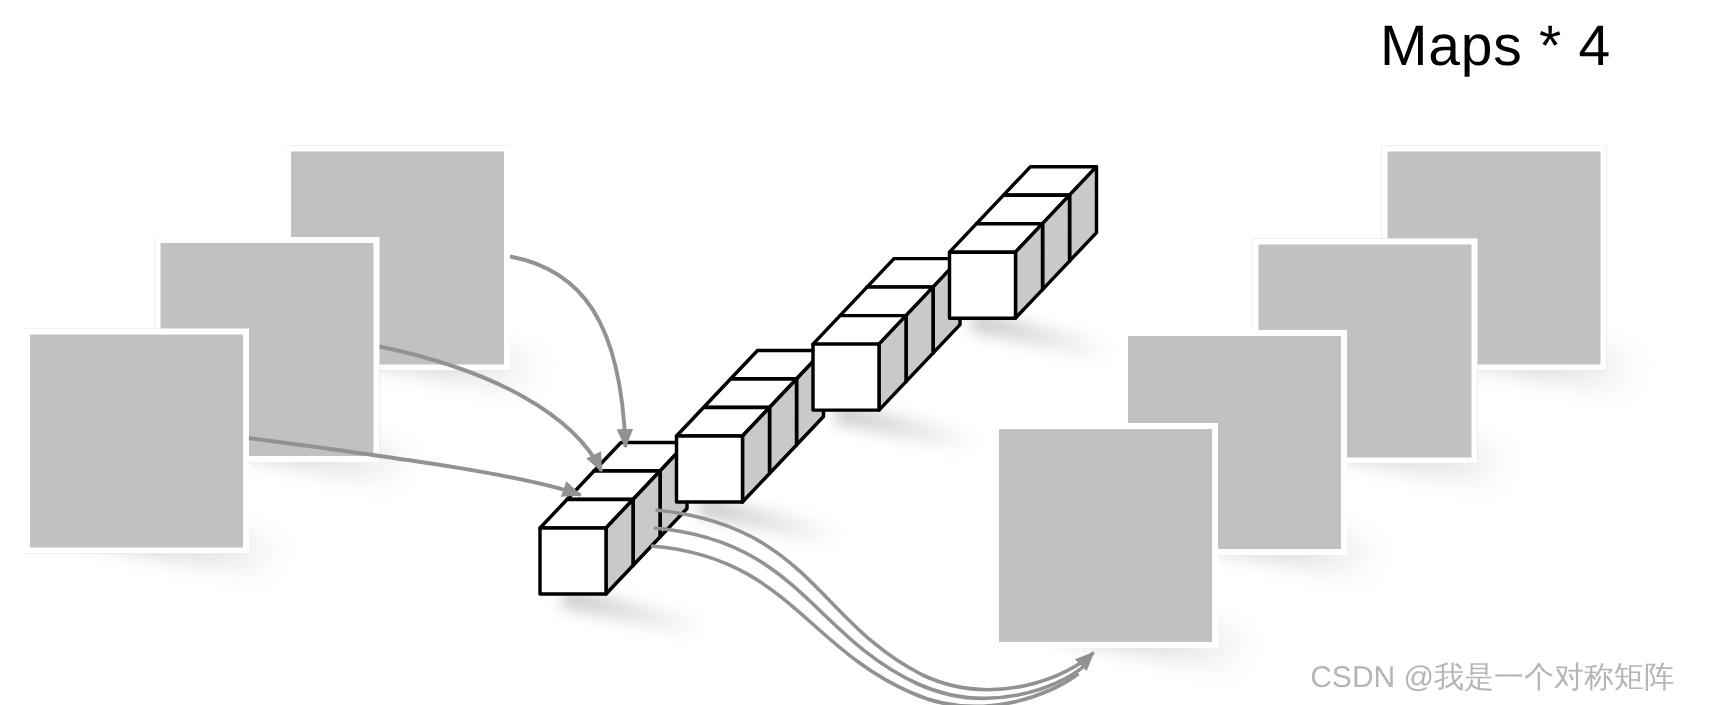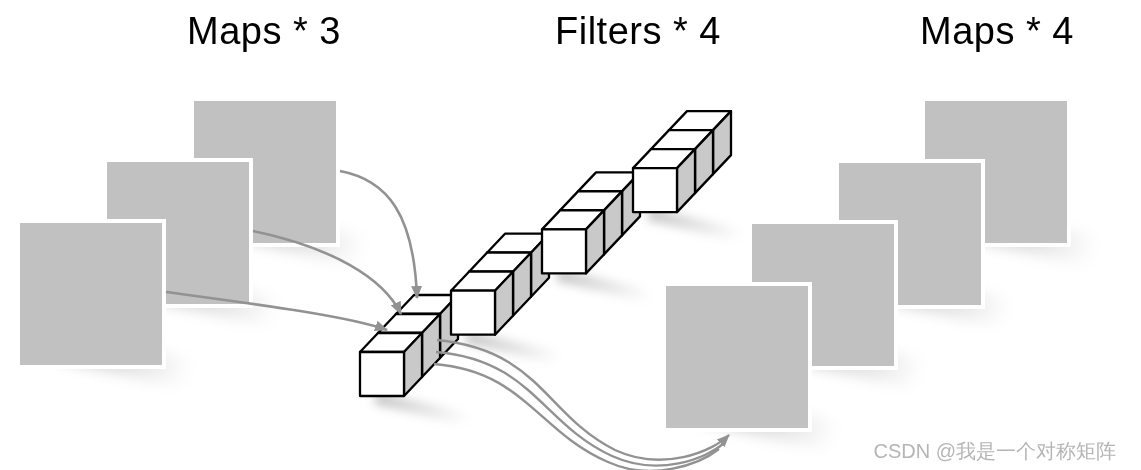--- a/index.html
+++ b/index.html
@@ -64,22 +64,20 @@
     text-shadow:1px 1px 0 #ffffff;
     z-index:20;
     white-space:nowrap;
   }
 </style>
 </head>
 <body>
 
 <div id="canvas" style="background: rgb(255, 255, 255);">
 
-  <div class="title" id="title-input" style="color: rgb(0, 0, 0);">Maps * 3</div>
-  <div class="title" id="title-filters" style="color: rgb(0, 0, 0);">Filters * 4</div>
   <div class="title" id="title-output" style="color: rgb(0, 0, 0);">Maps * 4</div>
 
   <div id="shadow-layer">
       <div class="streak" style="left: 232px; top: 225px; width: 160px;"></div>
       <div class="streak" style="left: 145px; top: 286px; width: 160px;"></div>
       <div class="streak" style="left: 58px; top: 347px; width: 160px;"></div>
       <div class="streak" style="left: 962.9px; top: 224.9px; width: 160px;"></div>
       <div class="streak" style="left: 876.6px; top: 286.6px; width: 160px;"></div>
       <div class="streak" style="left: 790.3px; top: 348.3px; width: 160px;"></div>
       <div class="streak" style="left: 704px; top: 410px; width: 160px;"></div>

